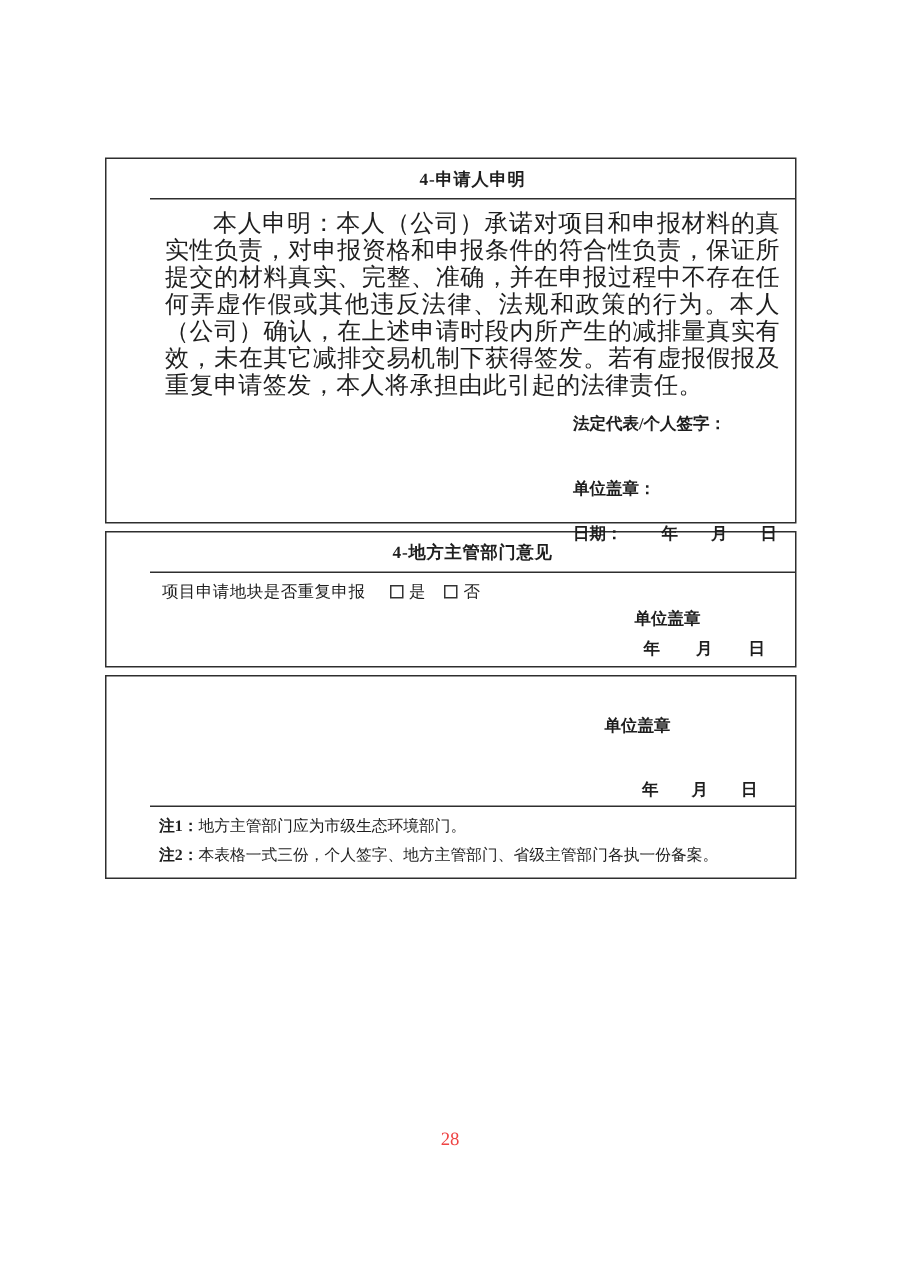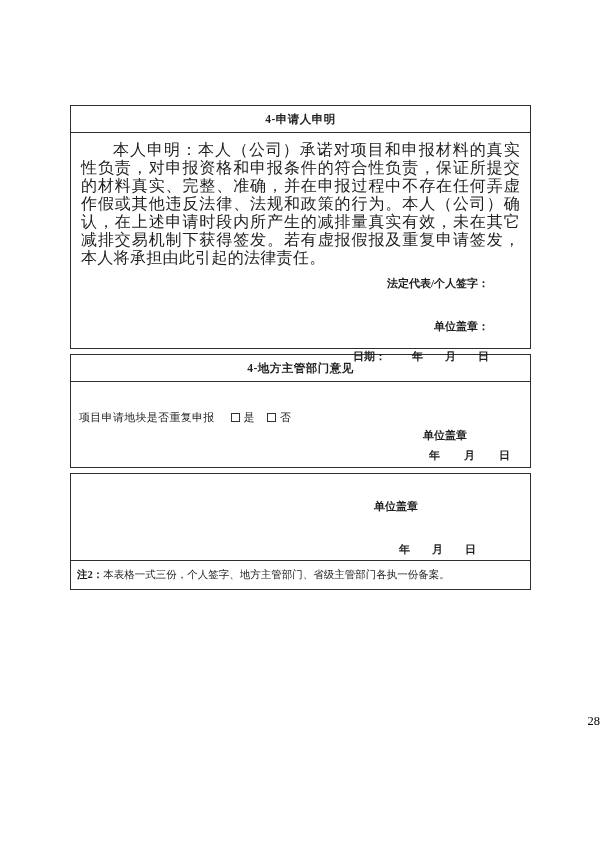--- a/index.html
+++ b/index.html
@@ -7,49 +7,49 @@
   body {
     width: 600px; height: 848px;
     font-family: "Liberation Serif", "DejaVu Serif", serif;
     color: #1e1e1e;
     position: relative;
     overflow: hidden;
   }
   .page { position: absolute; inset: 0; background: #fff; }
   .form { position: absolute; left: 70px; top: 105px; width: 461px; }
 
-  .box { border: 1px solid #2e2e2e; margin-bottom: 5px; background: #fff; }
+  .box { border: 1px solid #2e2e2e; margin-bottom: 5px; background: #fff; padding-left: 29px; }
 
   .sec-header {
     text-align: center;
     font-weight: bold;
     font-size: 11.5px;
     padding: 6px 0 5px 0;
     border-bottom: 1px solid #2e2e2e;
     letter-spacing: 0.5px;
   }
 
   
   .sec4-body { height: 215px; padding: 8px 10px 0 10px; position: relative; }
   .declaration {
     font-size: 16px;
     line-height: 18px;
     text-align: justify;
     text-indent: 2em;
     letter-spacing: 0.3px;
   }
   .sign-block { position: absolute; left: 282px; top: 143px; font-size: 11px; font-weight: bold; }
-  .sign-line { line-height: 14px; text-align: right; }
+  .sign-line { line-height: 14px; }
   .sign-line.sig { margin-bottom: 29px; }
   .sign-line.seal { margin-bottom: 16px; }
   .date-line .dsp { display: inline-block; margin-left: 22px; }
   .date-line .dsp.first { margin-left: 26px; }
 
   
-  .sec5-body { height: 62px; padding: 5px 8px 0 8px; font-size: 11px; margin-top: 23px; }
+  .sec5-body { height: 62px; padding: 5px 8px 0 8px; font-size: 11px; }
   .question-line { letter-spacing: 0.3px; }
   .cbx {
     display: inline-block; width: 9px; height: 9px;
     border: 1px solid #333; vertical-align: -1px;
     margin: 0 4px 0 12px; background: #fff;
   }
   .cbx.first { margin-left: 16px; }
   .right-seal { text-align: right; font-weight: bold; padding-right: 55px; margin-top: 3px; }
   .right-date { text-align: right; font-weight: bold; padding-right: 12px; margin-top: 5px; }
   .right-date .dsp { display: inline-block; margin-left: 24px; }
@@ -59,22 +59,22 @@
   .sec6-seal { position: absolute; left: 303px; top: 25px; font-weight: bold; }
   .sec6-date { position: absolute; left: 328px; top: 68px; font-weight: bold; }
   .sec6-date .dsp { display: inline-block; margin-right: 22px; }
   .sec6-date .dsp:last-child { margin-right: 0; }
 
   
   .notes { border-top: 1px solid #2e2e2e; padding: 4px 6px 5px 6px; font-size: 10.5px; line-height: 19px; }
   .note-label { font-weight: bold; }
 
   .page-number {
-    position: absolute; left: 0; right: 0; top: 714px;
-    text-align: right; font-size: 12.5px; color: #000000;
+    position: absolute; left: 0; right: 0; top: 752px;
+    text-align: center; font-size: 12.5px; color: #ef4444;
   }
 </style>
 </head>
 <body>
 
 <div class="page">
   <div class="form">
 
     <section class="box">
       <div class="sec-header">
@@ -109,20 +109,23 @@
 
     <section class="box">
       <div class="sec6-body">
         <div class="sec6-seal">单位盖章</div>
         <div class="sec6-date">
           <span class="dsp">年</span><span class="dsp">月</span><span class="dsp">日</span>
         </div>
       </div>
       <div class="notes">
         <div class="note-line">
+          <span class="note-label">注1：</span><span>地方主管部门应为市级生态环境部门。</span>
+        </div>
+        <div class="note-line">
           <span class="note-label">注2：</span><span>本表格一式三份，个人签字、地方主管部门、省级主管部门各执一份备案。</span>
         </div>
       </div>
     </section>
 
   </div>
 
   <div class="page-number">28</div>
 </div>
 

